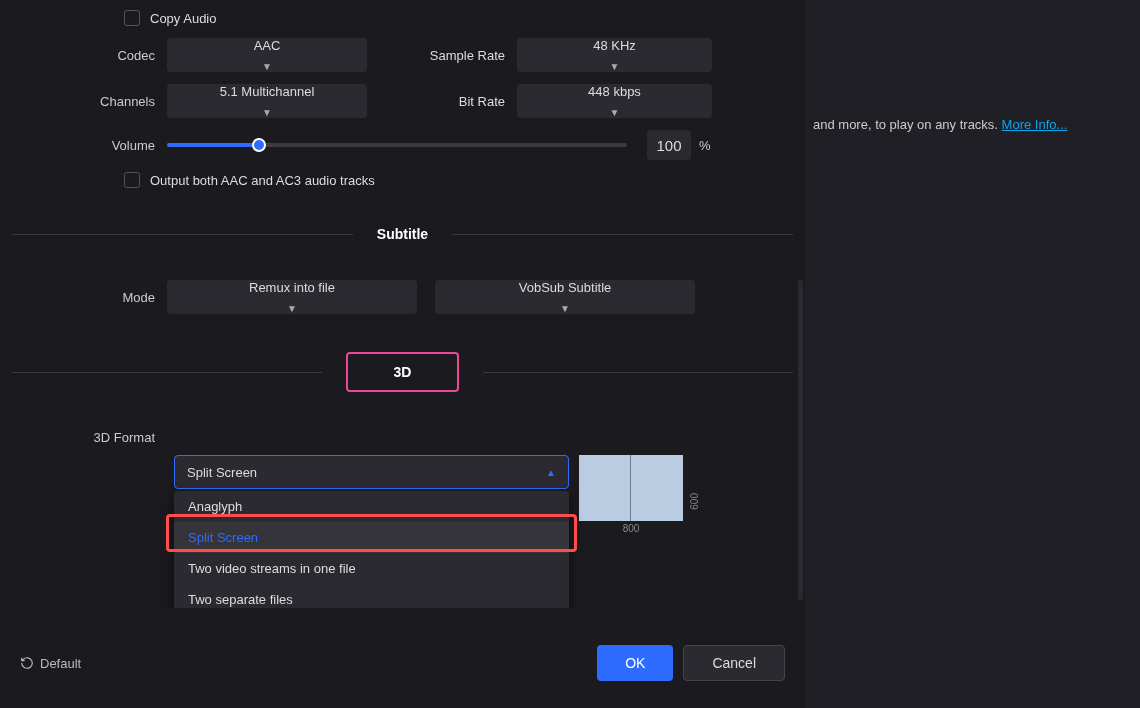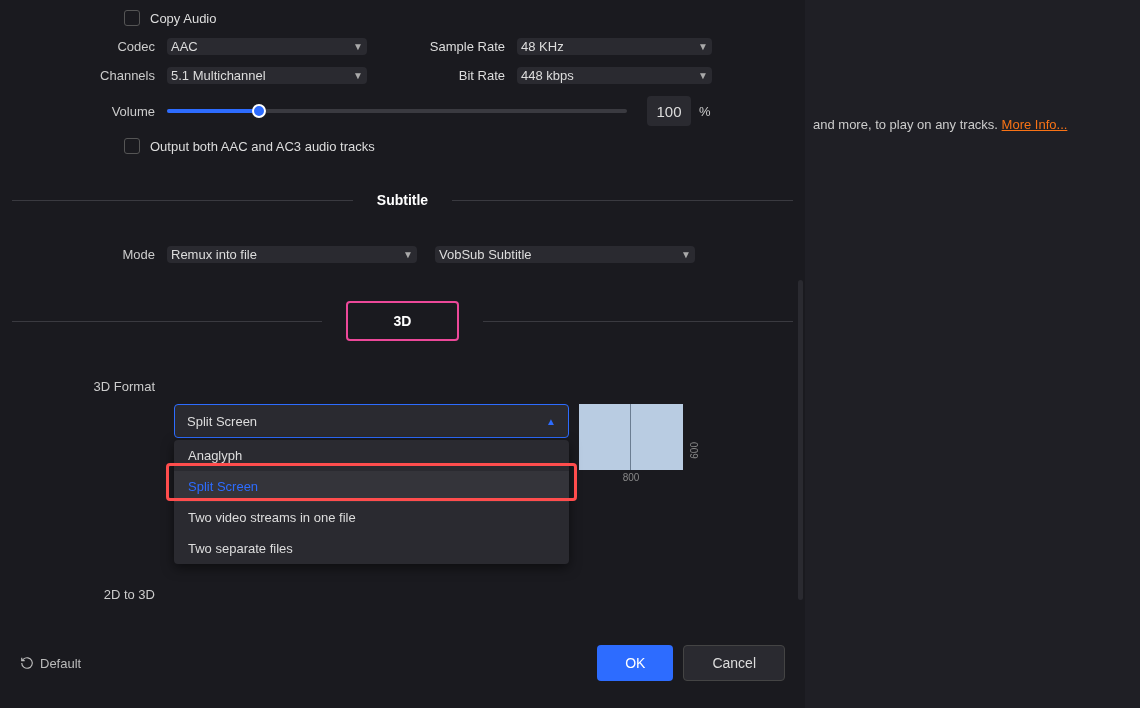--- a/index.html
+++ b/index.html
@@ -1,29 +1,29 @@
 <!DOCTYPE html>
 <html><head>
 <meta charset="utf-8">
 <style>
   * { box-sizing: border-box; margin: 0; padding: 0; font-family: -apple-system, BlinkMacSystemFont, "Segoe UI", Arial, sans-serif; }
   body { width: 1140px; height: 708px; background: #1a1a1f; color: #ddd; font-size: 13px; position: relative; overflow: hidden; }
   
   .bg-panel { position: absolute; left: 805px; top: 0; width: 335px; height: 708px; background: #1f1f25; }
   .bg-panel .info-text { position: absolute; top: 117px; left: 8px; font-size: 13px; color: #ccc; }
-  .bg-panel .info-text a { color: #f97316; text-decoration: underline; }
+  .bg-panel .info-text a { color: #0ea5e9; text-decoration: underline; }
 
   
   .settings { position: absolute; left: 0; top: 0; width: 805px; height: 708px; background: #1a1a1f; }
   .settings-inner { position: absolute; left: 12px; top: 0; right: 12px; bottom: 100px; overflow: hidden; }
   .scroll-track { position:absolute; right: 2px; top: 280px; width:5px; height:320px; background:#2a2a30; border-radius:3px; }
 
   .frow { display: flex; align-items: center; padding: 6px 0; }
   .flabel { width: 155px; text-align: right; padding-right: 12px; font-size: 13px; color: #ccc; }
-  .sel { height: 17px; background: #2a2a30; border-radius: 4px; display:flex; align-items:center; padding: 0 4px; justify-content: space-between; color:#ddd; font-size:13px; cursor:pointer; position:relative; }
+  .sel { height: 34px; background: #2a2a30; border-radius: 4px; display:flex; align-items:center; padding: 0 12px; justify-content: space-between; color:#ddd; font-size:13px; cursor:pointer; position:relative;flex-direction:column; }
   .sel .caret { font-size:10px; color:#aaa; }
   .sel.w1 { width: 200px; }
   .sel.w2 { width: 195px; }
   .sel.w245 { width: 250px; }
   .sel.w260 { width: 260px; }
 
   .check { width: 16px; height: 16px; border: 1px solid #555; border-radius: 3px; }
   
   .section-divider { display:flex; align-items:center; gap: 24px; margin: 32px 0; }
   .section-divider .line { flex:1; height:1px; background:#3a3a40; }

